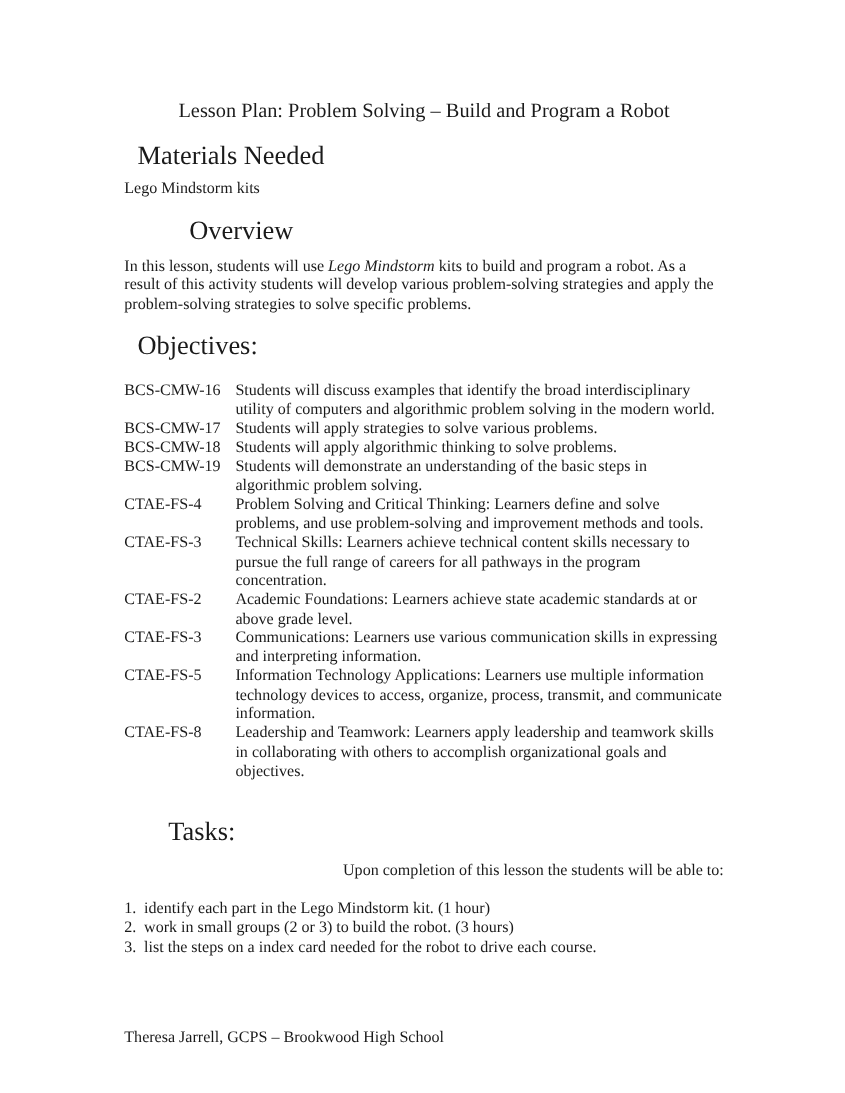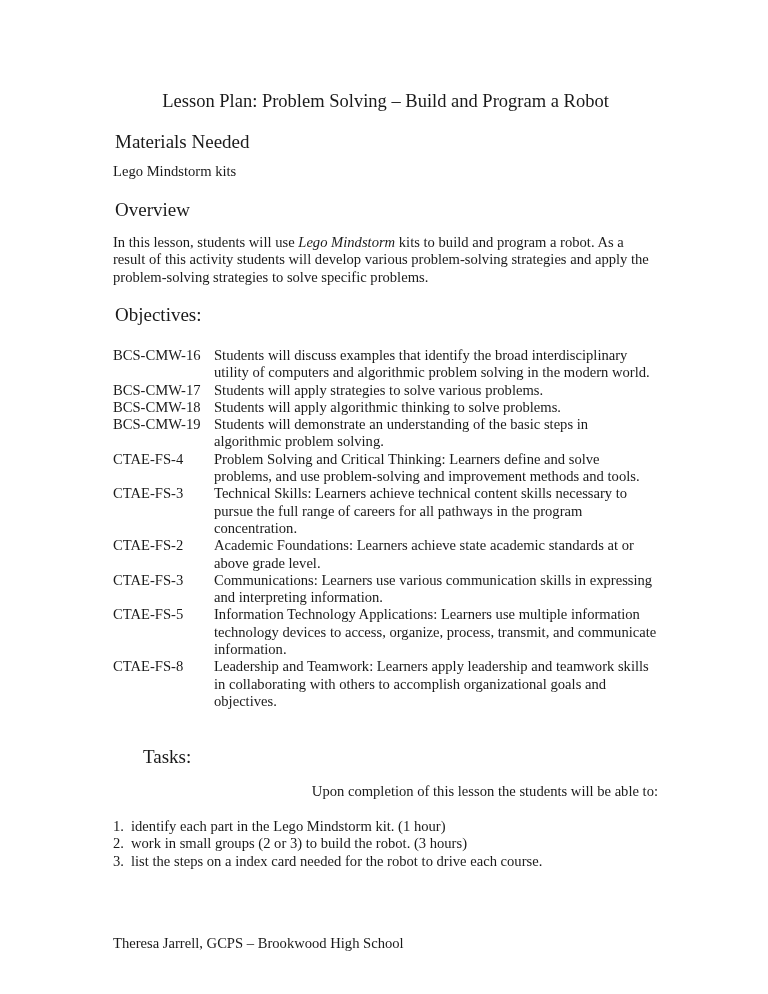--- a/index.html
+++ b/index.html
@@ -26,22 +26,22 @@
       left: 0;
       width: 545px;
       top: 90px;
       text-align: center;
       font-size: 18.5px;
       line-height: 22px;
       white-space: nowrap;
     }
     .h2 {
       position: absolute;
-      left: 2px;
-      font-size: 19px;
+      left: 12px;
+      font-size: 24px;
       line-height: 22px;
       white-space: nowrap;
     }
     .p {
       position: absolute;
       left: 0;
       width: 545px;
       font-size: 14.6px;
       line-height: 17.3px;
     }
@@ -89,21 +89,21 @@
 </head>
 <body>
 
 <div class="page">
 
   <div class="title">Lesson Plan:  Problem Solving – Build and Program a Robot</div>
 
   <div class="h2" style="top:131px;">Materials Needed</div>
   <div class="p" style="top:163px;">Lego Mindstorm kits</div>
 
-  <div class="h2" style="top:199px;">Overview</div>
+  <div class="h2" style="top:199px;margin-left:47px;">Overview</div>
   <div class="p" style="top:234px; width:540px;"><span>In this lesson, students will use </span><em>Lego Mindstorm</em><span> kits to build and program a robot.  As a result of this activity students will develop various problem-solving strategies and apply the problem-solving strategies to solve specific problems.</span></div>
 
   <div class="h2" style="top:304px;">Objectives:</div>
 
   <div class="obj-list">
     <div class="obj-row">
       <span class="obj-code">BCS-CMW-16</span>
       <span class="obj-desc">Students will discuss examples that identify the broad interdisciplinary utility of computers and algorithmic problem solving in the modern world.</span>
     </div>
     <div class="obj-row">

